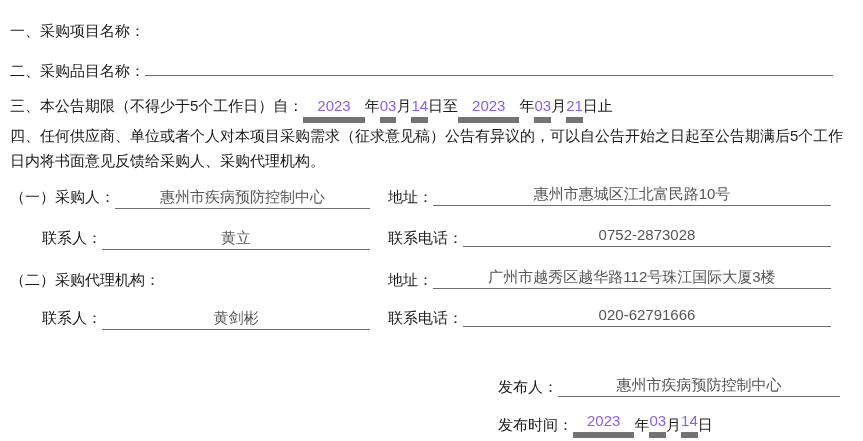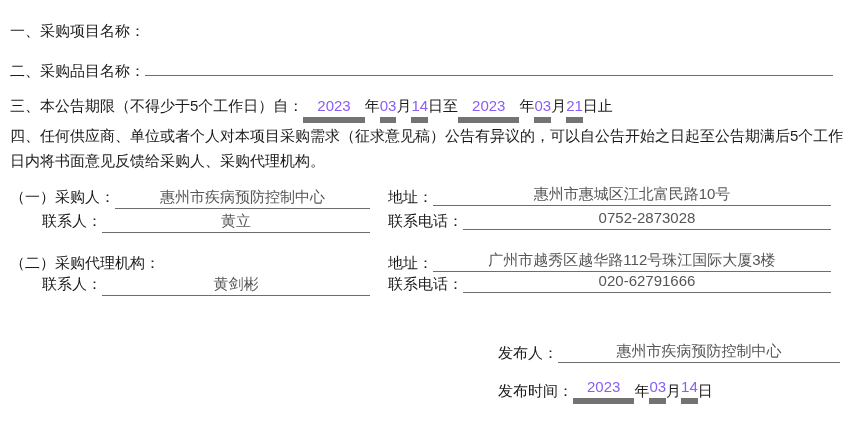--- a/index.html
+++ b/index.html
@@ -47,21 +47,21 @@
     white-space: normal;
   }
   .sec5-heading { margin-top: 2px; line-height: 18px; color: #1a1a1a; }
 
   
   .contact-row { display: flex; align-items: baseline; line-height: 18px; padding-right: 32px; }
   .c-left { flex: 0 0 360px; display: flex; align-items: baseline; white-space: nowrap; }
   .c-left.indent { padding-left: 32px; }
   .c-right { flex: 1 1 auto; display: flex; align-items: flex-end; white-space: nowrap; margin-left: 18px; }
   .mt12 { margin-top: 12px; }
-  .mt17 { }
+  .mt17 { margin-top: 17px; }
   .mt18 { margin-top: 18px; }
 
   
   .footer { width: 352px; margin-left: 488px; }
   .footer-row { display: flex; align-items: center; line-height: 18px; white-space: nowrap; }
   .pub { margin-top: 46px; padding-right: 10px; }
   .pubdate { margin-top: 15px; }
 </style>
 </head>
 <body>

